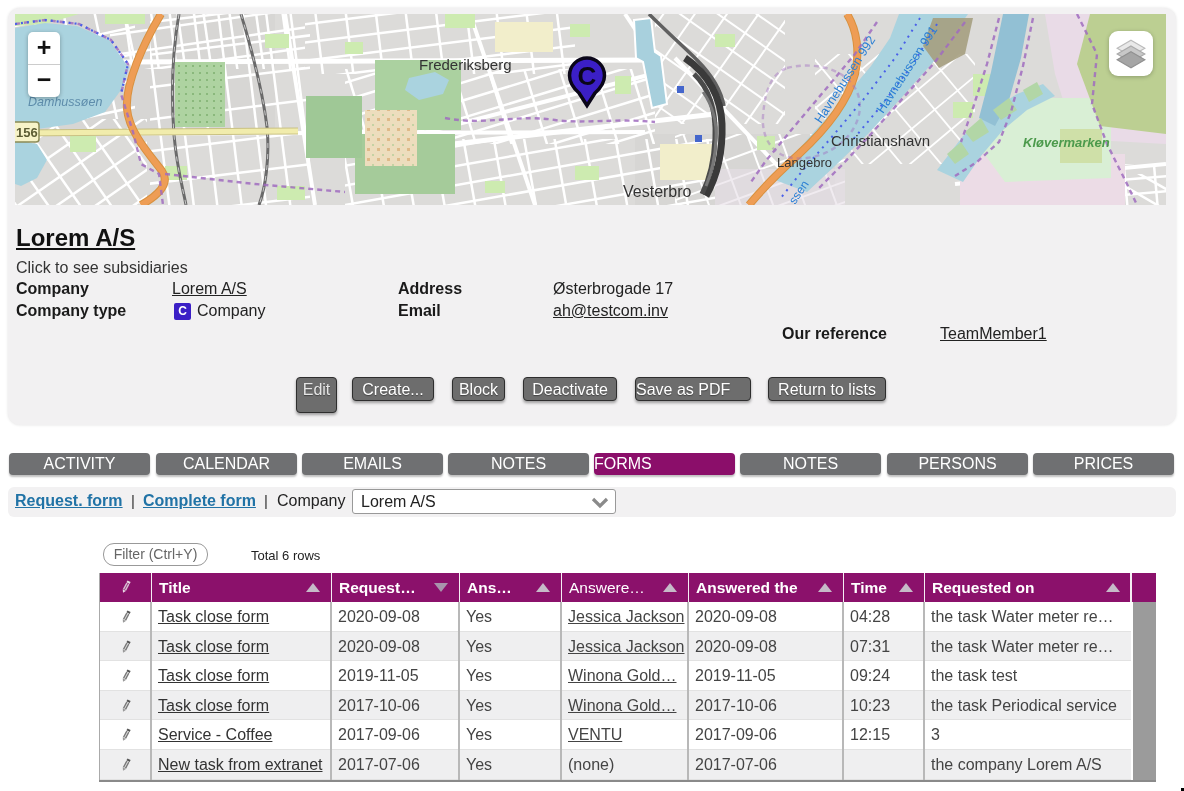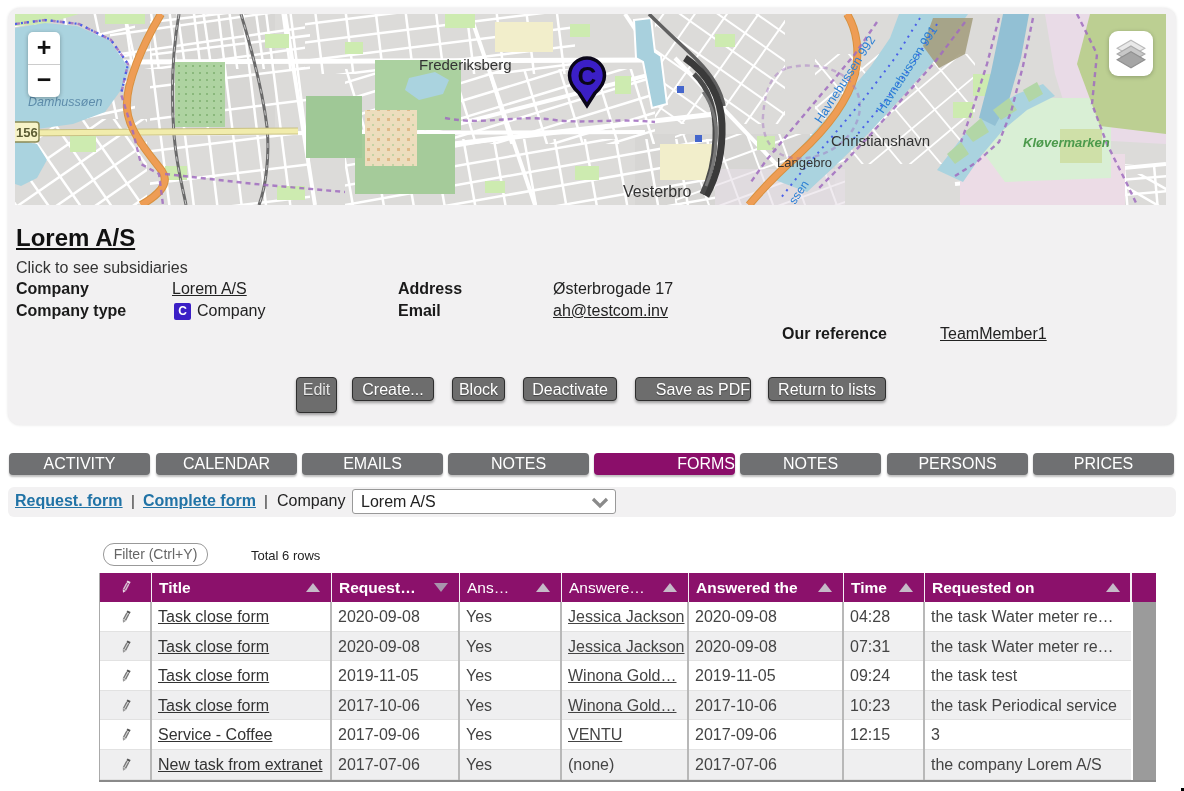--- a/index.html
+++ b/index.html
@@ -760,28 +760,28 @@
 <div style="position:absolute;left:174px;top:303px;width:17px;height:17px;background:#3b1fc6;color:#fff;font-size:12px;font-weight:bold;text-align:center;line-height:17px;border-radius:2px">C</div>
 <div class="val" style="left:197px;top:302px">Company</div>
 <div class="lbl" style="left:398px;top:302px">Email</div>
 <div class="val" style="left:553px;top:302px;text-decoration:underline">ah@testcom.inv</div>
 <div class="lbl" style="left:782px;top:325px">Our reference</div>
 <div class="val" style="left:940px;top:325px;text-decoration:underline">TeamMember1</div>
 <div style="position:absolute;left:296px;top:377px;width:41px;height:36px;background:#6d6d6d;border:1px solid #2e2e2e;border-radius:4px;color:#e5e5e5;font-size:16px;line-height:24px;text-align:center;box-shadow:0 2px 3px rgba(0,0,0,0.35);text-shadow:0 1px 1px rgba(0,0,0,0.4)">Edit</div>
 <div style="position:absolute;left:352px;top:377px;width:82px;height:24px;background:#6d6d6d;border:1px solid #2e2e2e;border-radius:4px;color:#fff;font-size:16px;line-height:24px;text-align:center;box-shadow:0 2px 3px rgba(0,0,0,0.35);text-shadow:0 1px 1px rgba(0,0,0,0.4)">Create...</div>
 <div style="position:absolute;left:452px;top:377px;width:53px;height:24px;background:#6d6d6d;border:1px solid #2e2e2e;border-radius:4px;color:#fff;font-size:16px;line-height:24px;text-align:center;box-shadow:0 2px 3px rgba(0,0,0,0.35);text-shadow:0 1px 1px rgba(0,0,0,0.4)">Block</div>
 <div style="position:absolute;left:523px;top:377px;width:94px;height:24px;background:#6d6d6d;border:1px solid #2e2e2e;border-radius:4px;color:#fff;font-size:16px;line-height:24px;text-align:center;box-shadow:0 2px 3px rgba(0,0,0,0.35);text-shadow:0 1px 1px rgba(0,0,0,0.4)">Deactivate</div>
-<div style="position:absolute;left:635px;top:377px;width:116px;height:24px;background:#6d6d6d;border:1px solid #2e2e2e;border-radius:4px;color:#fff;font-size:16px;line-height:24px;text-align:right;box-shadow:0 2px 3px rgba(0,0,0,0.35);text-shadow:0 1px 1px rgba(0,0,0,0.4)">Save as PDF</div>
+<div style="position:absolute;left:635px;top:377px;width:116px;height:24px;background:#6d6d6d;border:1px solid #2e2e2e;border-radius:4px;color:#fff;font-size:16px;line-height:24px;text-align:left;box-shadow:0 2px 3px rgba(0,0,0,0.35);text-shadow:0 1px 1px rgba(0,0,0,0.4)">Save as PDF</div>
 <div style="position:absolute;left:768px;top:377px;width:118px;height:24px;background:#6d6d6d;border:1px solid #2e2e2e;border-radius:4px;color:#fff;font-size:16px;line-height:24px;text-align:center;box-shadow:0 2px 3px rgba(0,0,0,0.35);text-shadow:0 1px 1px rgba(0,0,0,0.4)">Return to lists</div>
 
 <div style="position:absolute;left:9px;top:453px;width:141px;height:22px;background:#6f7072;border-radius:4px;color:#fff;font-size:16px;text-align:center;line-height:22px;box-shadow:0 2px 2px rgba(0,0,0,0.25)">ACTIVITY</div>
 <div style="position:absolute;left:156px;top:453px;width:141px;height:22px;background:#6f7072;border-radius:4px;color:#fff;font-size:16px;text-align:center;line-height:22px;box-shadow:0 2px 2px rgba(0,0,0,0.25)">CALENDAR</div>
 <div style="position:absolute;left:302px;top:453px;width:141px;height:22px;background:#6f7072;border-radius:4px;color:#fff;font-size:16px;text-align:center;line-height:22px;box-shadow:0 2px 2px rgba(0,0,0,0.25)">EMAILS</div>
 <div style="position:absolute;left:448px;top:453px;width:141px;height:22px;background:#6f7072;border-radius:4px;color:#fff;font-size:16px;text-align:center;line-height:22px;box-shadow:0 2px 2px rgba(0,0,0,0.25)">NOTES</div>
-<div style="position:absolute;left:594px;top:453px;width:141px;height:22px;background:#8b0e6a;border-radius:4px;color:#fff;font-size:16px;text-align:right;line-height:22px;box-shadow:0 2px 2px rgba(0,0,0,0.25)">FORMS</div>
+<div style="position:absolute;left:594px;top:453px;width:141px;height:22px;background:#8b0e6a;border-radius:4px;color:#fff;font-size:16px;text-align:left;line-height:22px;box-shadow:0 2px 2px rgba(0,0,0,0.25)">FORMS</div>
 <div style="position:absolute;left:740px;top:453px;width:141px;height:22px;background:#6f7072;border-radius:4px;color:#fff;font-size:16px;text-align:center;line-height:22px;box-shadow:0 2px 2px rgba(0,0,0,0.25)">NOTES</div>
 <div style="position:absolute;left:887px;top:453px;width:141px;height:22px;background:#6f7072;border-radius:4px;color:#fff;font-size:16px;text-align:center;line-height:22px;box-shadow:0 2px 2px rgba(0,0,0,0.25)">PERSONS</div>
 <div style="position:absolute;left:1033px;top:453px;width:141px;height:22px;background:#6f7072;border-radius:4px;color:#fff;font-size:16px;text-align:center;line-height:22px;box-shadow:0 2px 2px rgba(0,0,0,0.25)">PRICES</div>
 
 <div style="position:absolute;left:8px;top:487px;width:1168px;height:30px;background:#f2f1f2;border-radius:6px"></div>
 <div style="position:absolute;left:15px;top:492px;font-size:16px;font-weight:bold;color:#2173a6;text-decoration:underline">Request. form</div>
 <div style="position:absolute;left:131px;top:492px;font-size:15px;color:#333">|</div>
 <div style="position:absolute;left:143px;top:492px;font-size:16px;font-weight:bold;color:#2173a6;text-decoration:underline">Complete form</div>
 <div style="position:absolute;left:264px;top:492px;font-size:15px;color:#333">|</div>
 <div style="position:absolute;left:277px;top:492px;font-size:16px;color:#222">Company</div>
@@ -793,21 +793,21 @@
 </div>
 
 <div style="position:absolute;left:103px;top:543px;width:105px;height:23px;border:1px solid #999;border-radius:11px;font-size:14px;color:#666;text-align:center;line-height:21px">Filter (Ctrl+Y)</div>
 <div style="position:absolute;left:251px;top:548px;font-size:13px;color:#222">Total 6 rows</div>
 <div style="position:absolute;left:100px;top:573px;width:1056px;height:29px;background:#8b116b"></div>
 <div style="position:absolute;left:1131px;top:602px;width:25px;height:178px;background:#9b9b9b;border-left:2px solid #fff"></div>
 <div style="position:absolute;left:159px;top:573px;height:29px;line-height:29px;color:#fff;font-weight:bold;font-size:15.5px">Title</div>
 <div style="position:absolute;left:306px;top:583px;width:0;height:0;border-left:7px solid transparent;border-right:7px solid transparent;border-bottom:9px solid #c6bac8"></div>
 <div style="position:absolute;left:339px;top:573px;height:29px;line-height:29px;color:#fff;font-weight:bold;font-size:15.5px">Request…</div>
 <div style="position:absolute;left:434px;top:583px;width:0;height:0;border-left:7px solid transparent;border-right:7px solid transparent;border-top:9px solid #a894ac"></div>
-<div style="position:absolute;left:467px;top:573px;height:29px;line-height:29px;color:#fff;font-weight:normal;font-size:15.5px">Ans…</div>
+<div style="position:absolute;left:467px;top:573px;height:29px;line-height:29px;color:#fff;font-weight:bold;font-size:15.5px">Ans…</div>
 <div style="position:absolute;left:536px;top:583px;width:0;height:0;border-left:7px solid transparent;border-right:7px solid transparent;border-bottom:9px solid #c6bac8"></div>
 <div style="position:absolute;left:569px;top:573px;height:20px;line-height:29px;color:#fff;font-weight:normal;font-size:15.5px">Answere…</div>
 <div style="position:absolute;left:663px;top:583px;width:0;height:0;border-left:7px solid transparent;border-right:7px solid transparent;border-bottom:9px solid #c6bac8"></div>
 <div style="position:absolute;left:696px;top:573px;height:29px;line-height:29px;color:#fff;font-weight:bold;font-size:15.5px">Answered the</div>
 <div style="position:absolute;left:818px;top:583px;width:0;height:0;border-left:7px solid transparent;border-right:7px solid transparent;border-bottom:9px solid #c6bac8"></div>
 <div style="position:absolute;left:851px;top:573px;height:29px;line-height:29px;color:#fff;font-weight:bold;font-size:15.5px">Time</div>
 <div style="position:absolute;left:899px;top:583px;width:0;height:0;border-left:7px solid transparent;border-right:7px solid transparent;border-bottom:9px solid #c6bac8"></div>
 <div style="position:absolute;left:932px;top:573px;height:29px;line-height:29px;color:#fff;font-weight:bold;font-size:15.5px">Requested on</div>
 <div style="position:absolute;left:1106px;top:583px;width:0;height:0;border-left:7px solid transparent;border-right:7px solid transparent;border-bottom:9px solid #c6bac8"></div>
 <div style="position:absolute;left:120px;top:580px"><svg width="12" height="14" viewBox="0 0 12 14">

